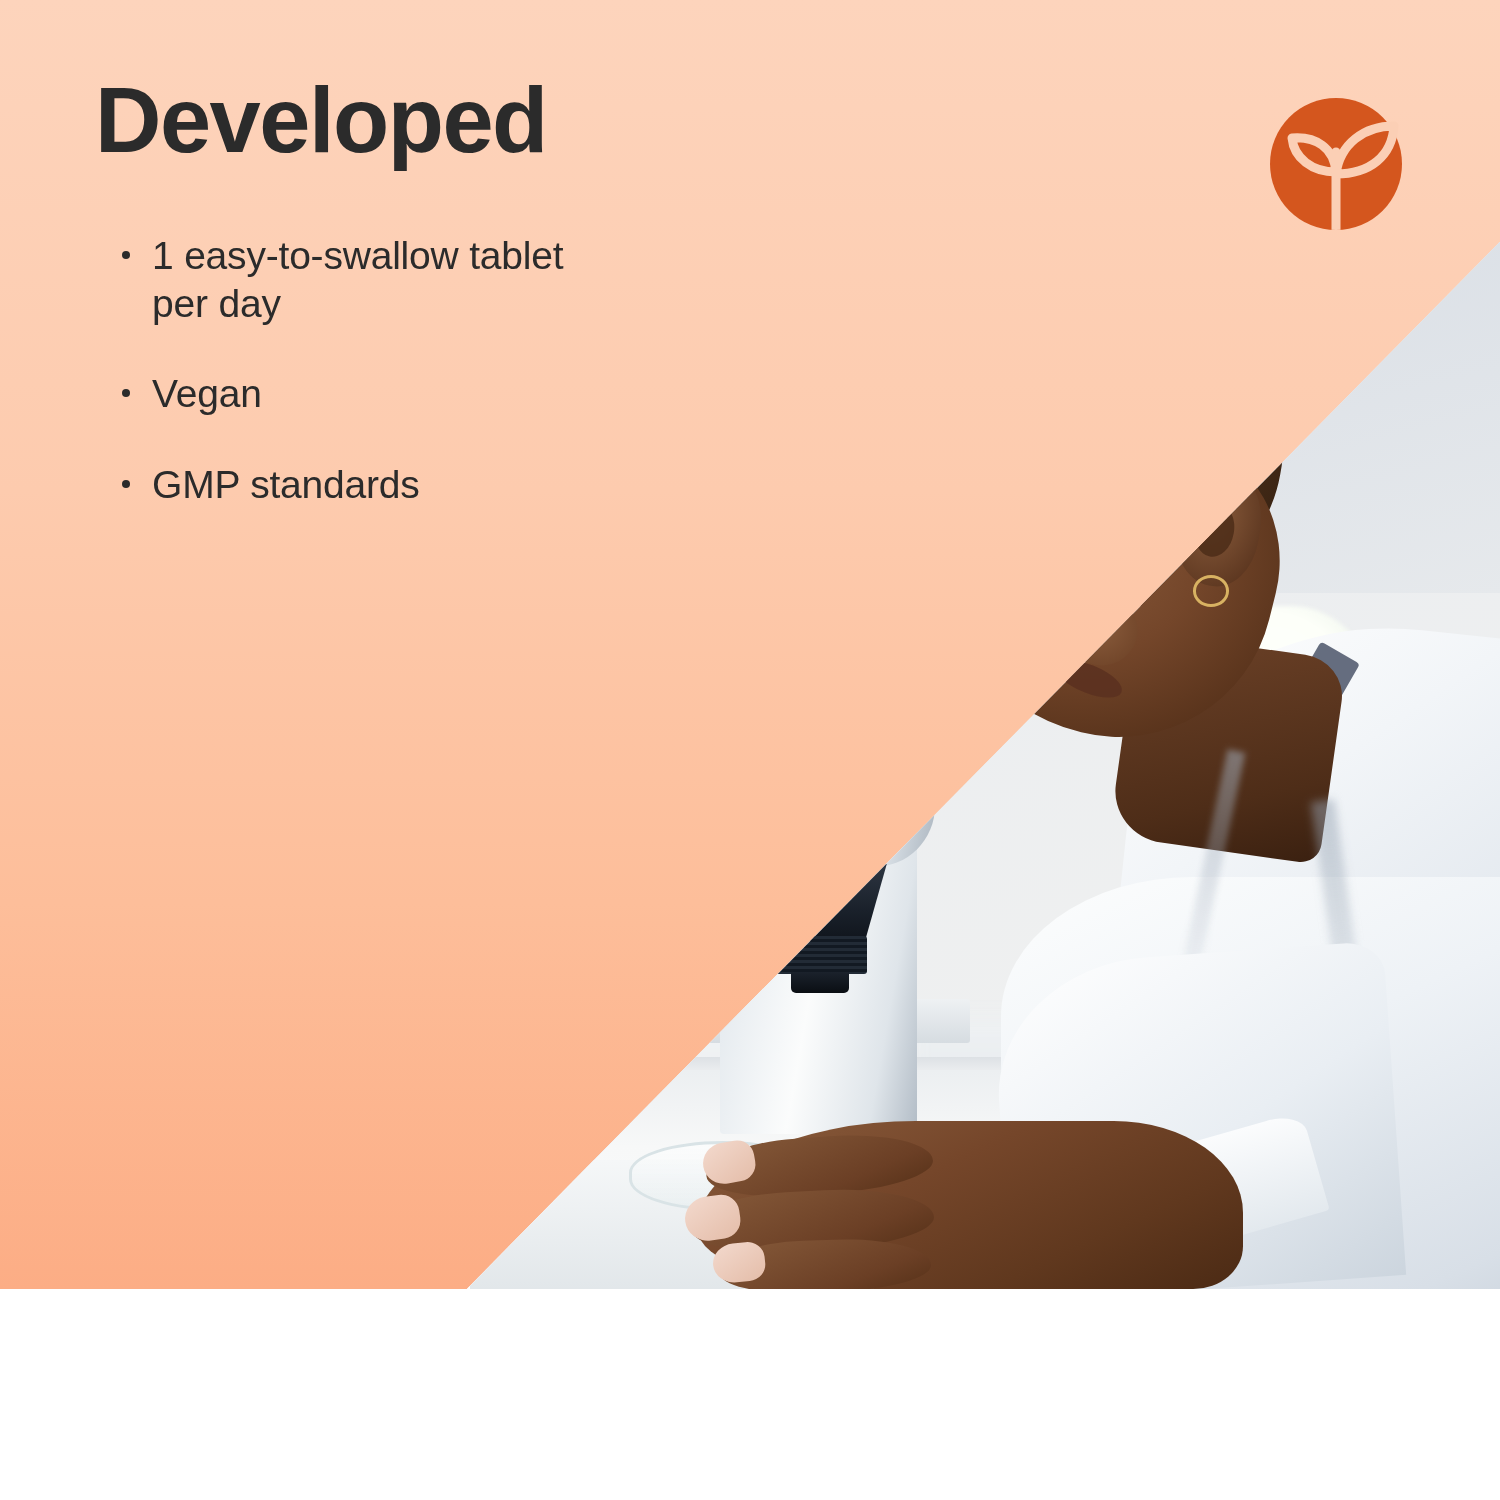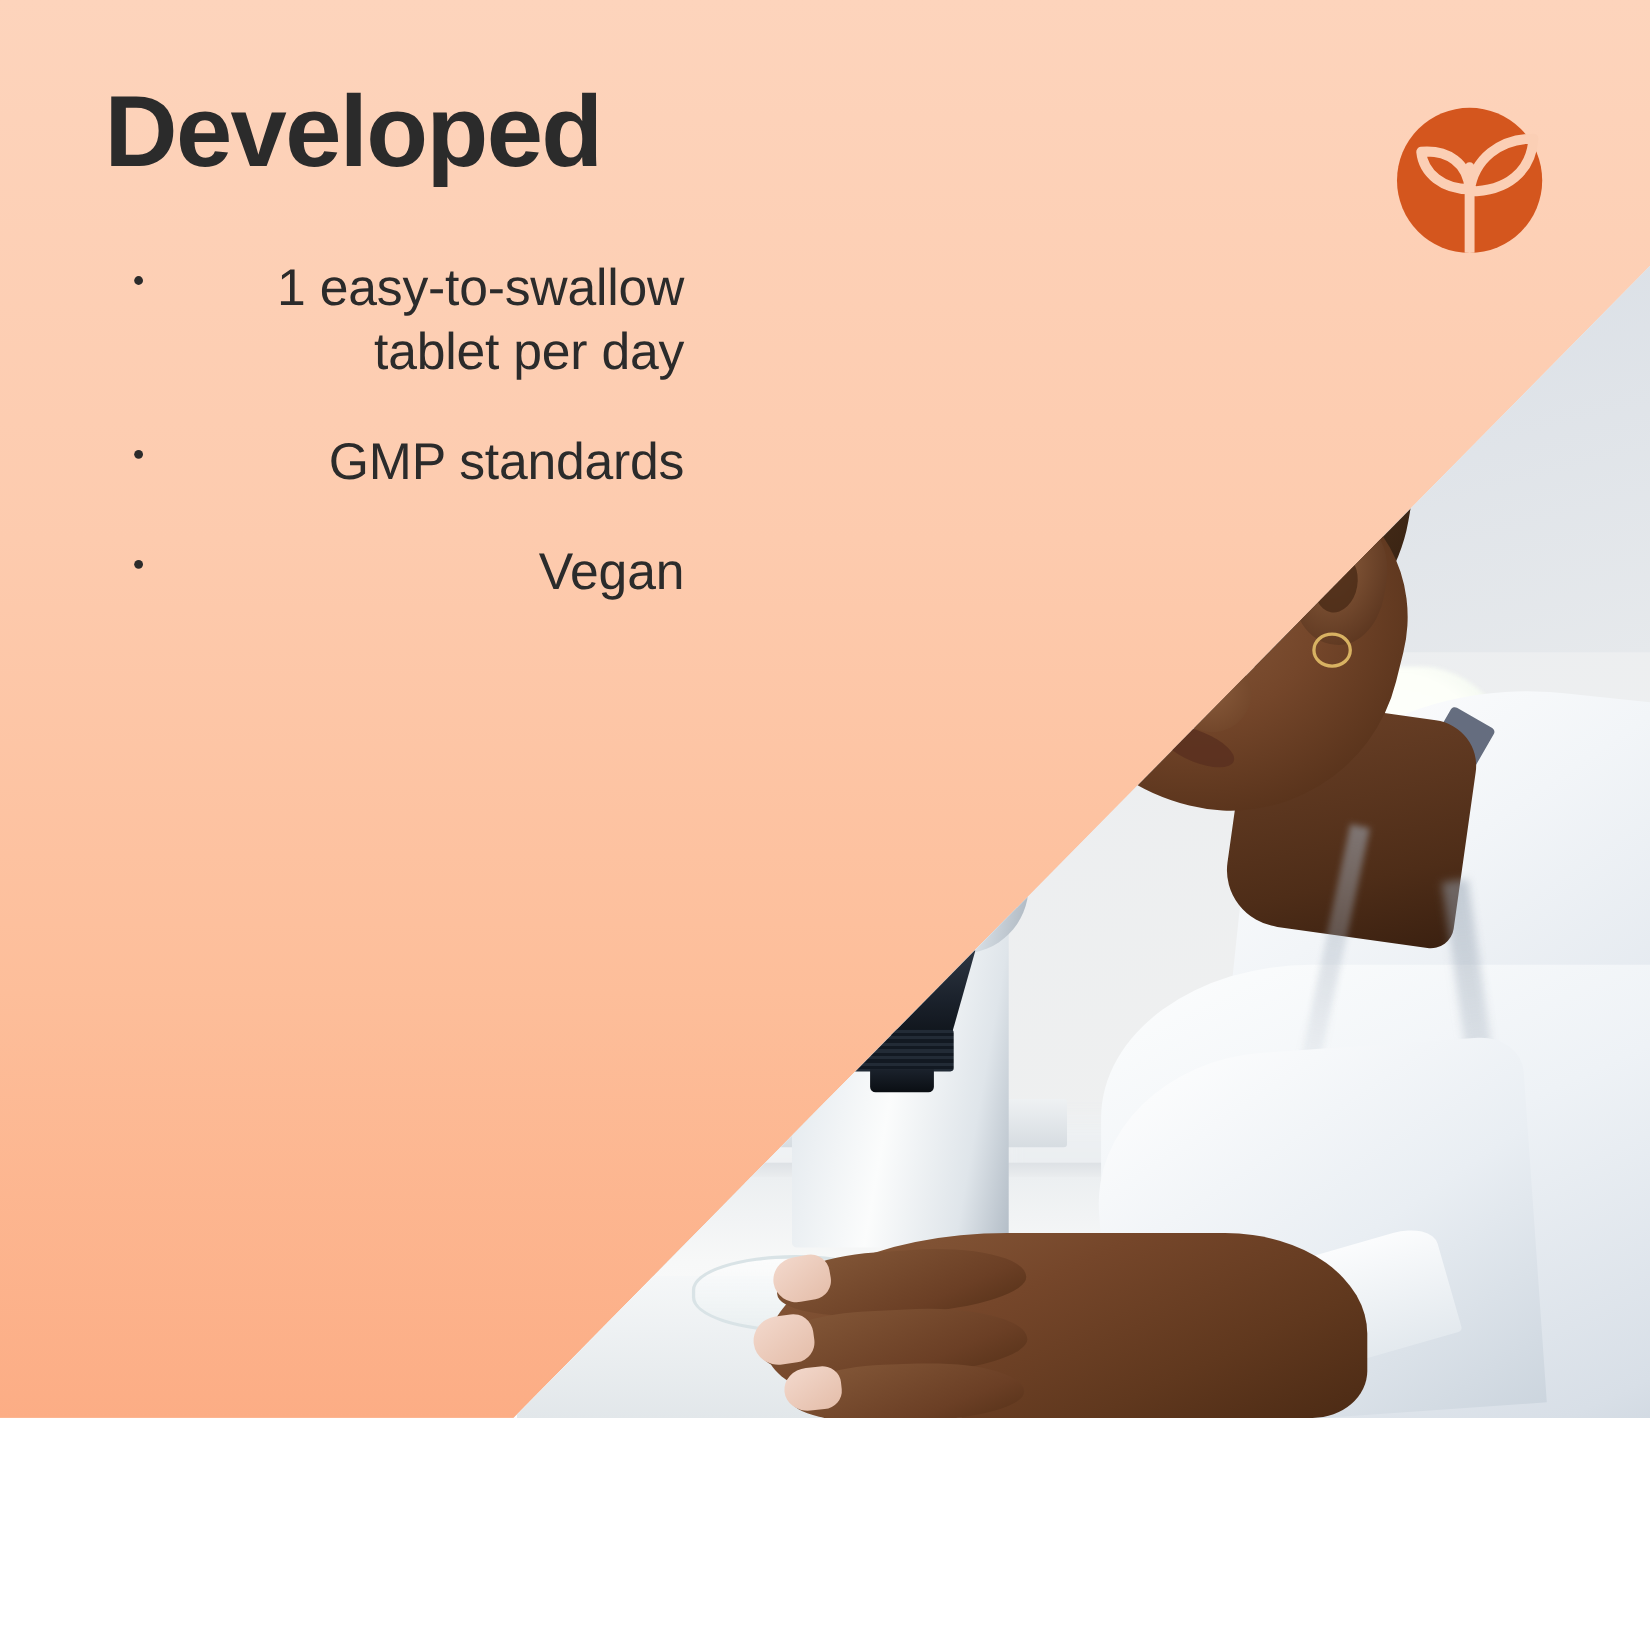--- a/index.html
+++ b/index.html
@@ -355,26 +355,25 @@
   .bullets {
     list-style: none;
     margin: 62px 0 0 0;
     padding: 0;
   }
   .bullets li {
     position: relative;
     padding-left: 57px;
     margin-bottom: 42px;
     color: #2b2b2b;
-    font-size: 47px;
+    font-size: 39px;
     font-weight: 400;
     line-height: 1.24;
     letter-spacing: -0.2px;
     max-width: 470px;
-    text-align: right;
   }
   .bullets li:last-child { margin-bottom: 0; }
   .bullets li .dot {
     position: absolute;
     left: 27px;
     top: 19px;
     width: 8px;
     height: 8px;
     background: #2b2b2b;
     border-radius: 50%;
@@ -468,25 +467,25 @@
     </h1>
 
 
     <ul class="bullets">
       <li>
         <span class="dot"></span>
         <span>1 easy-to-swallow tablet per day</span>
       </li>
       <li>
         <span class="dot"></span>
-        <span>GMP standards</span>
+        <span>Vegan</span>
       </li>
       <li>
         <span class="dot"></span>
-        <span>Vegan</span>
+        <span>GMP standards</span>
       </li>
     </ul>
   </div>
 
   <div class="logo">
     <svg viewBox="0 0 145 145" width="145" height="145" aria-hidden="true">
       <defs>
         <clipPath id="circClip">
             <circle cx="70" cy="72" r="66"></circle>
           </clipPath>

